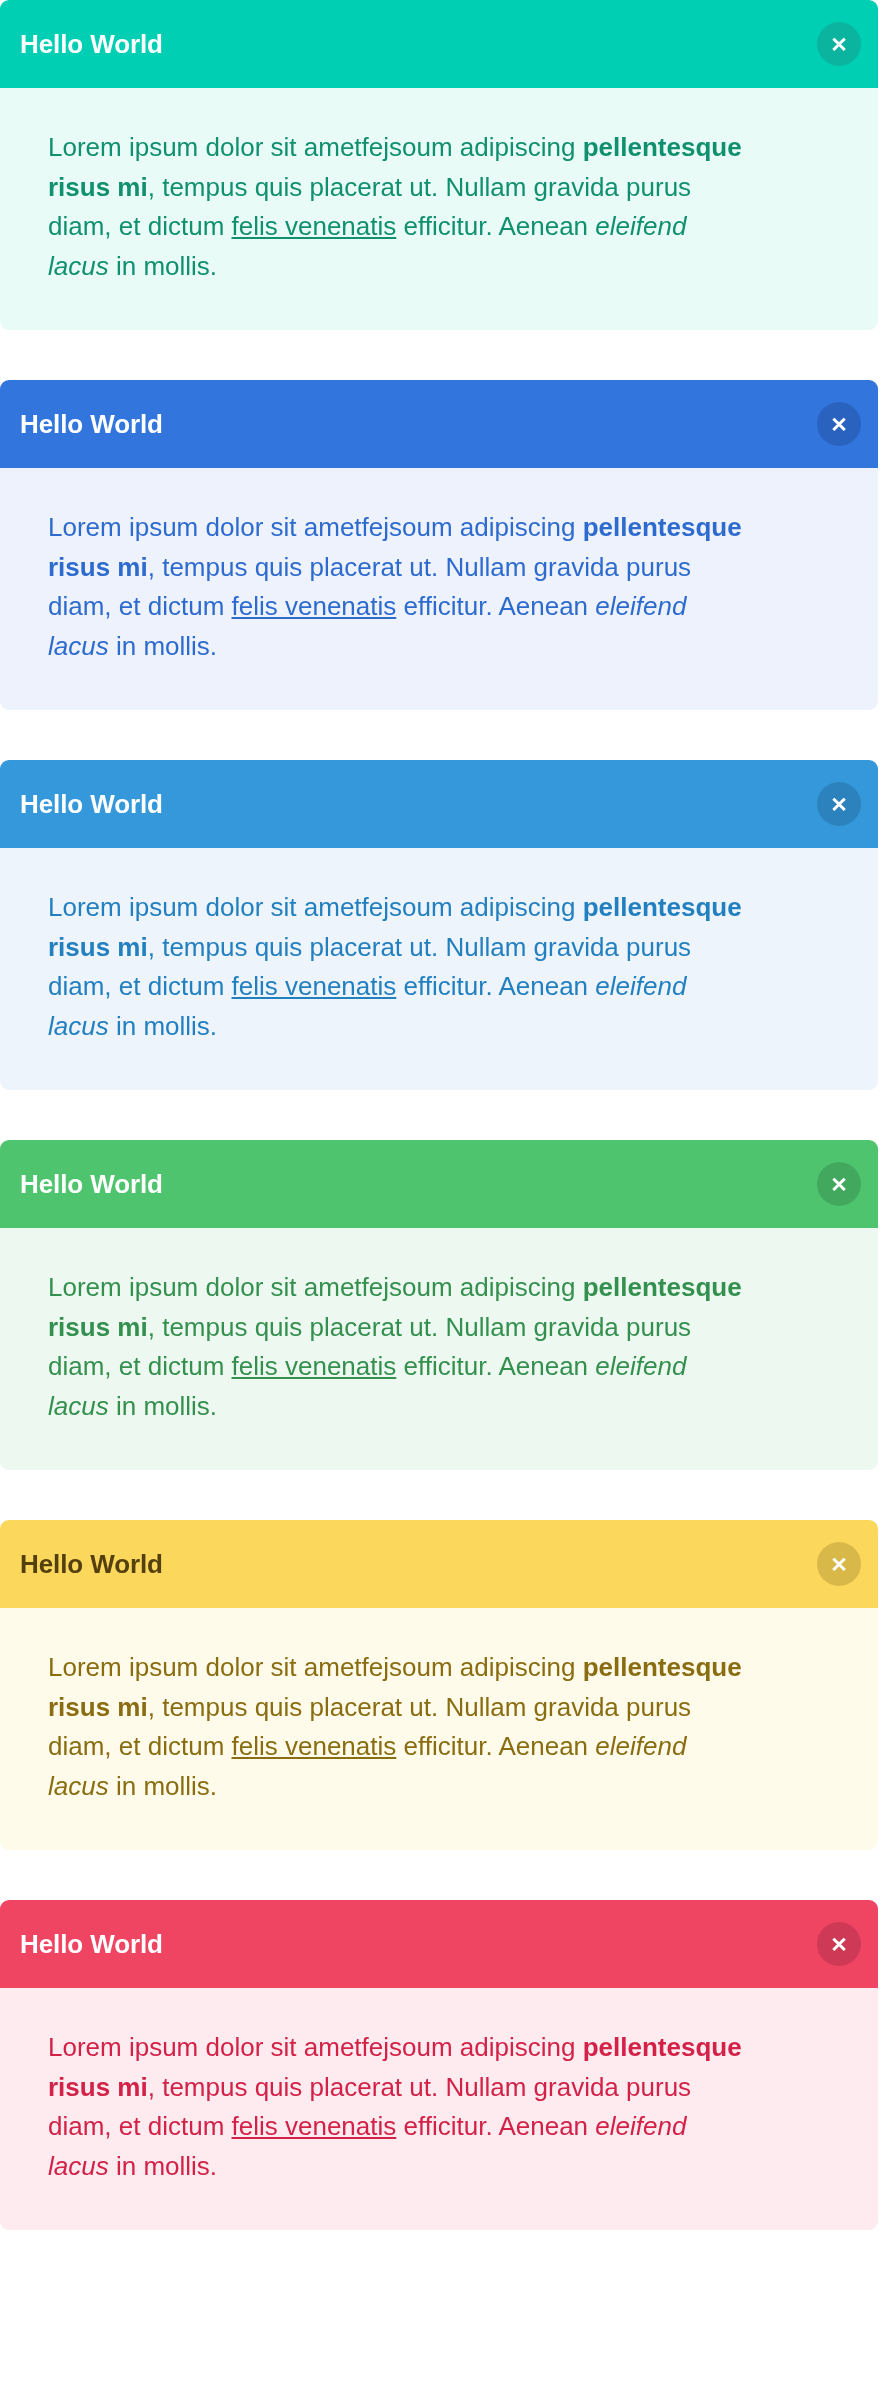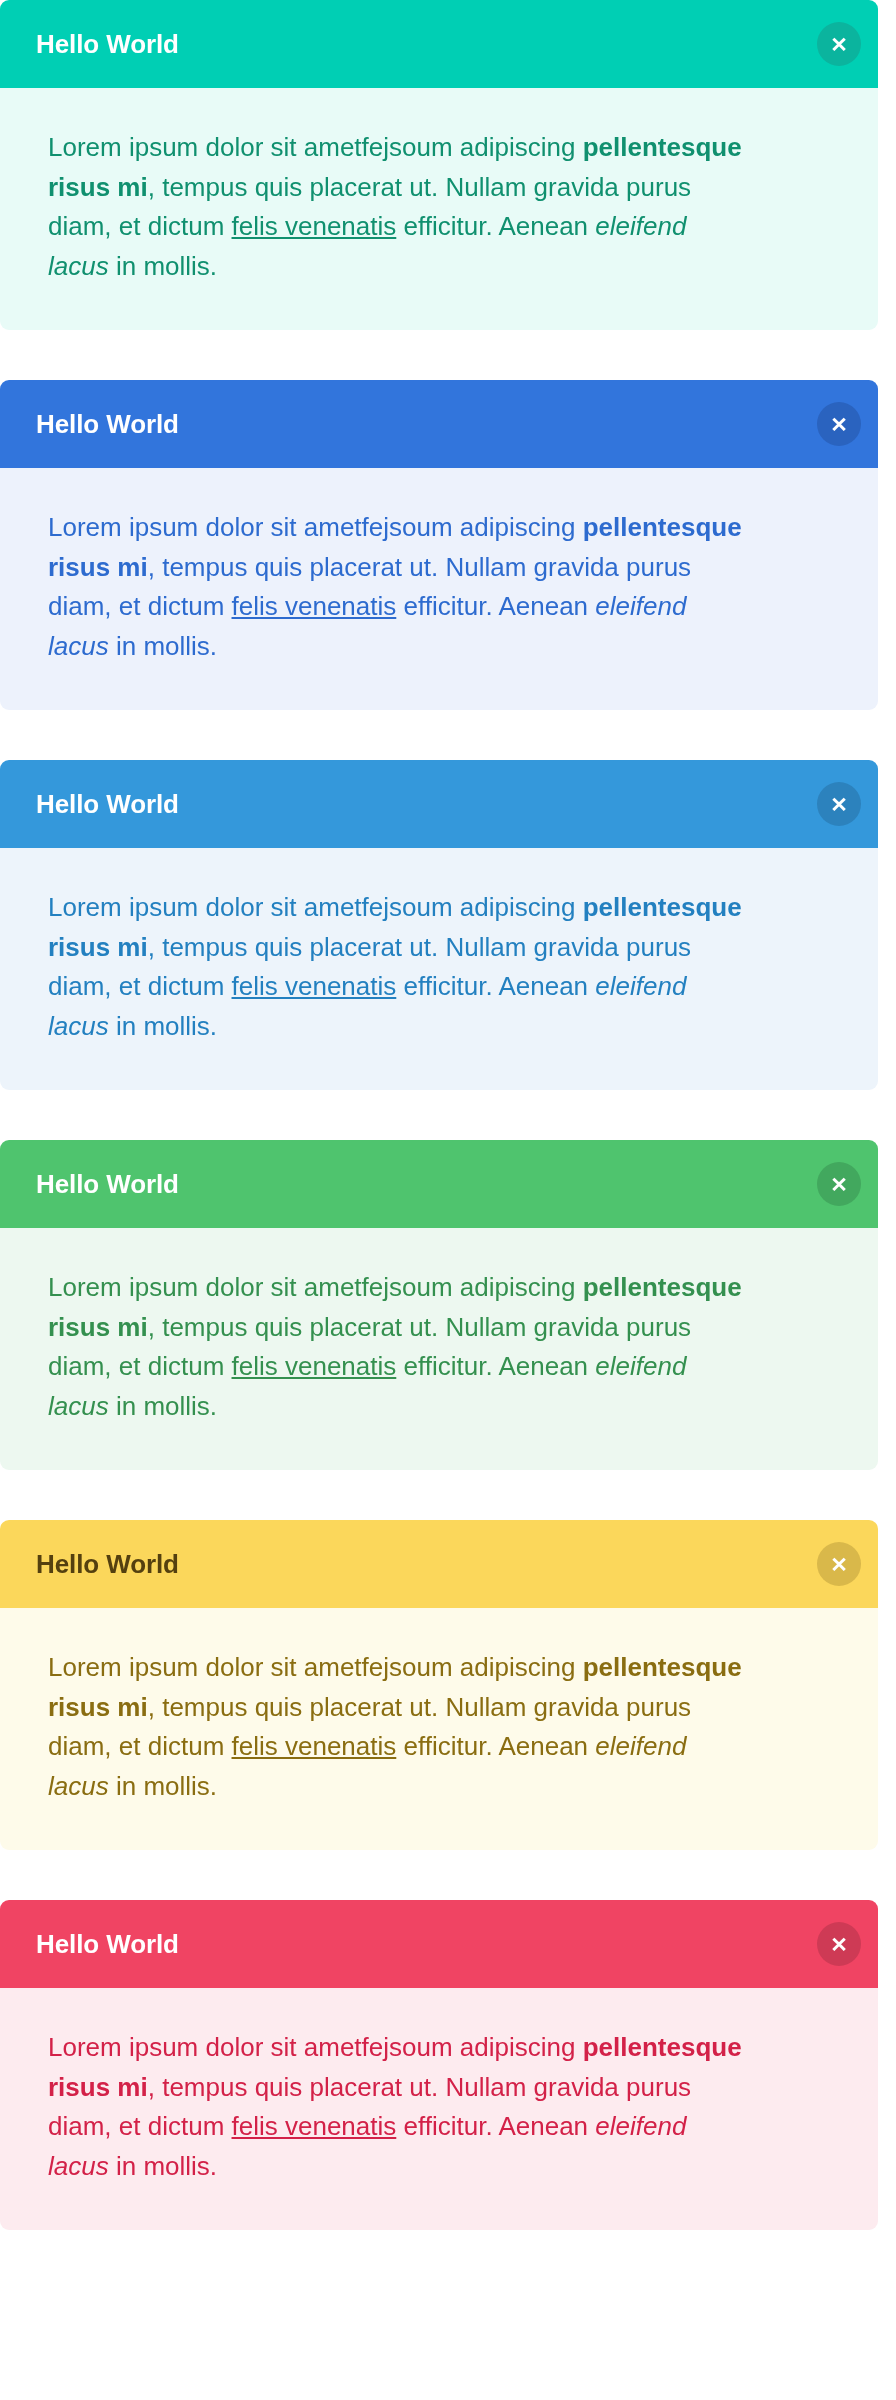--- a/index.html
+++ b/index.html
@@ -32,21 +32,21 @@
   .alert-card.first {
     border-top-left-radius: 9px;
     border-top-right-radius: 9px;
   }
 
   .alert-header {
     height: 88px;
     display: flex;
     align-items: center;
     justify-content: space-between;
-    padding: 0 17px 0 36px;
+    padding: 0 17px 0 20px;
     box-sizing: border-box;
     position: relative;
   }
 
   .alert-title {
     font-size: 26px;
     font-weight: bold;
     letter-spacing: -0.1px;
     line-height: 1;
     white-space: nowrap;

